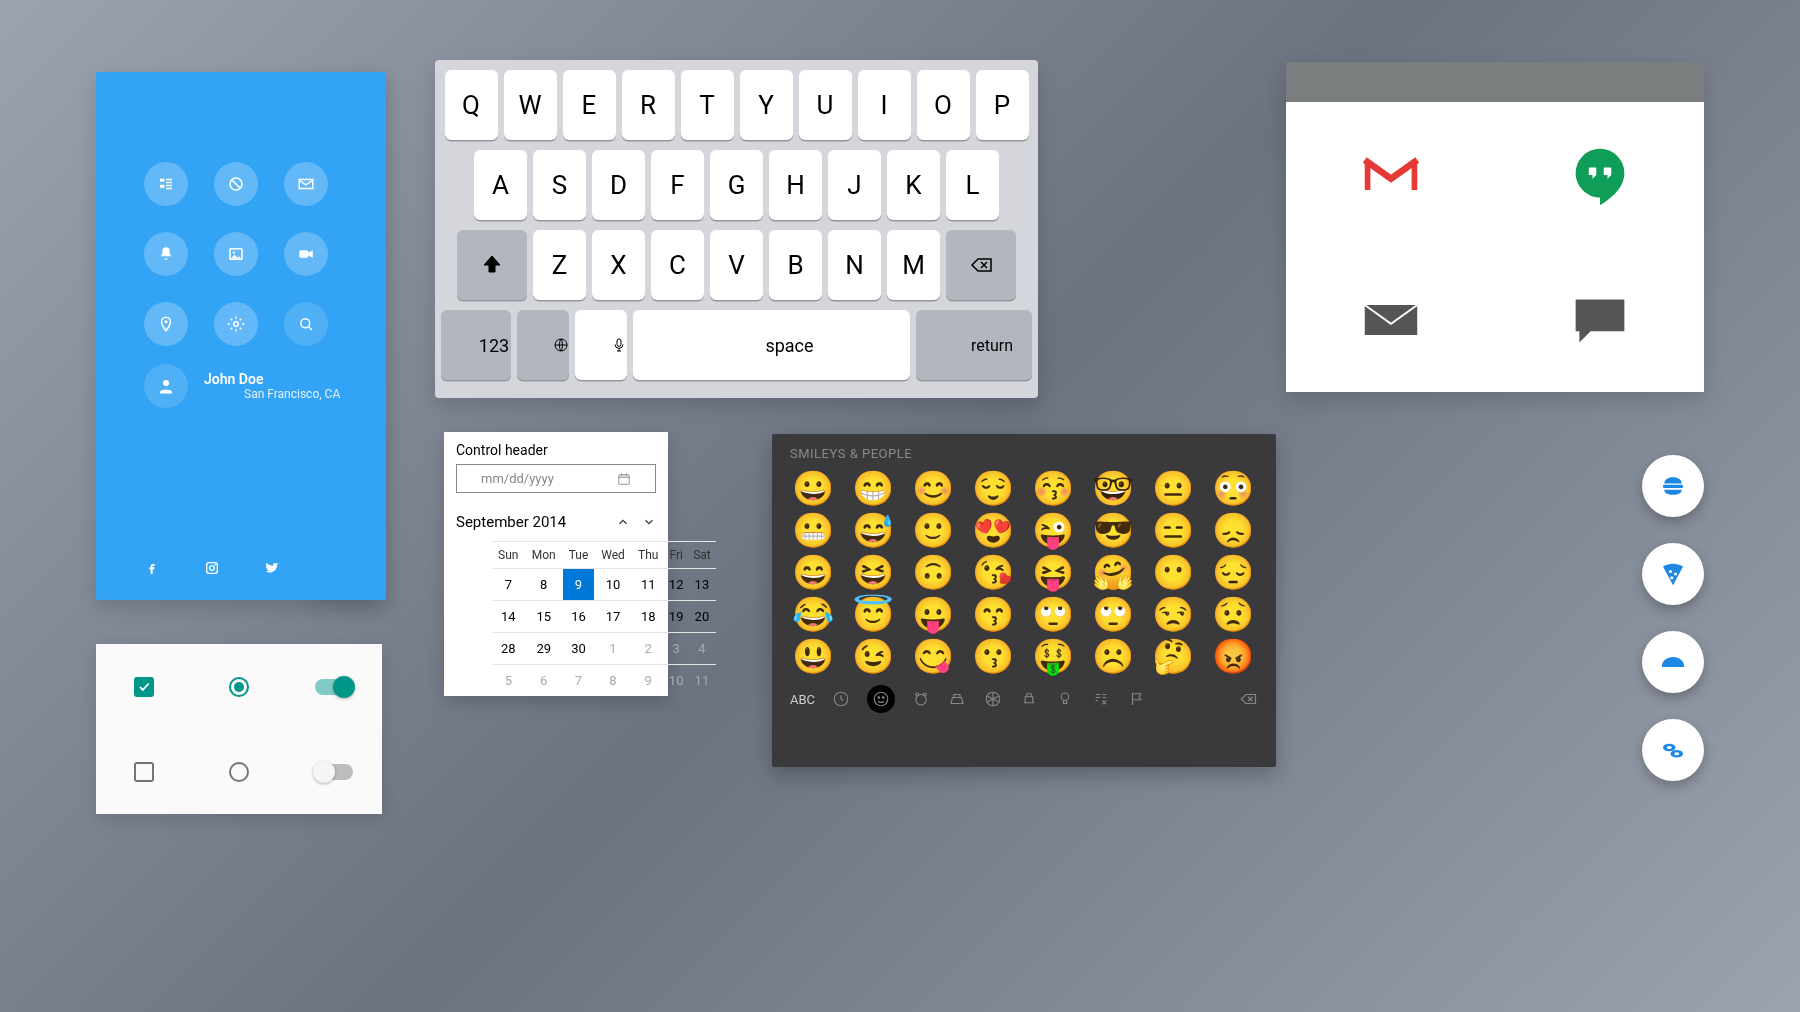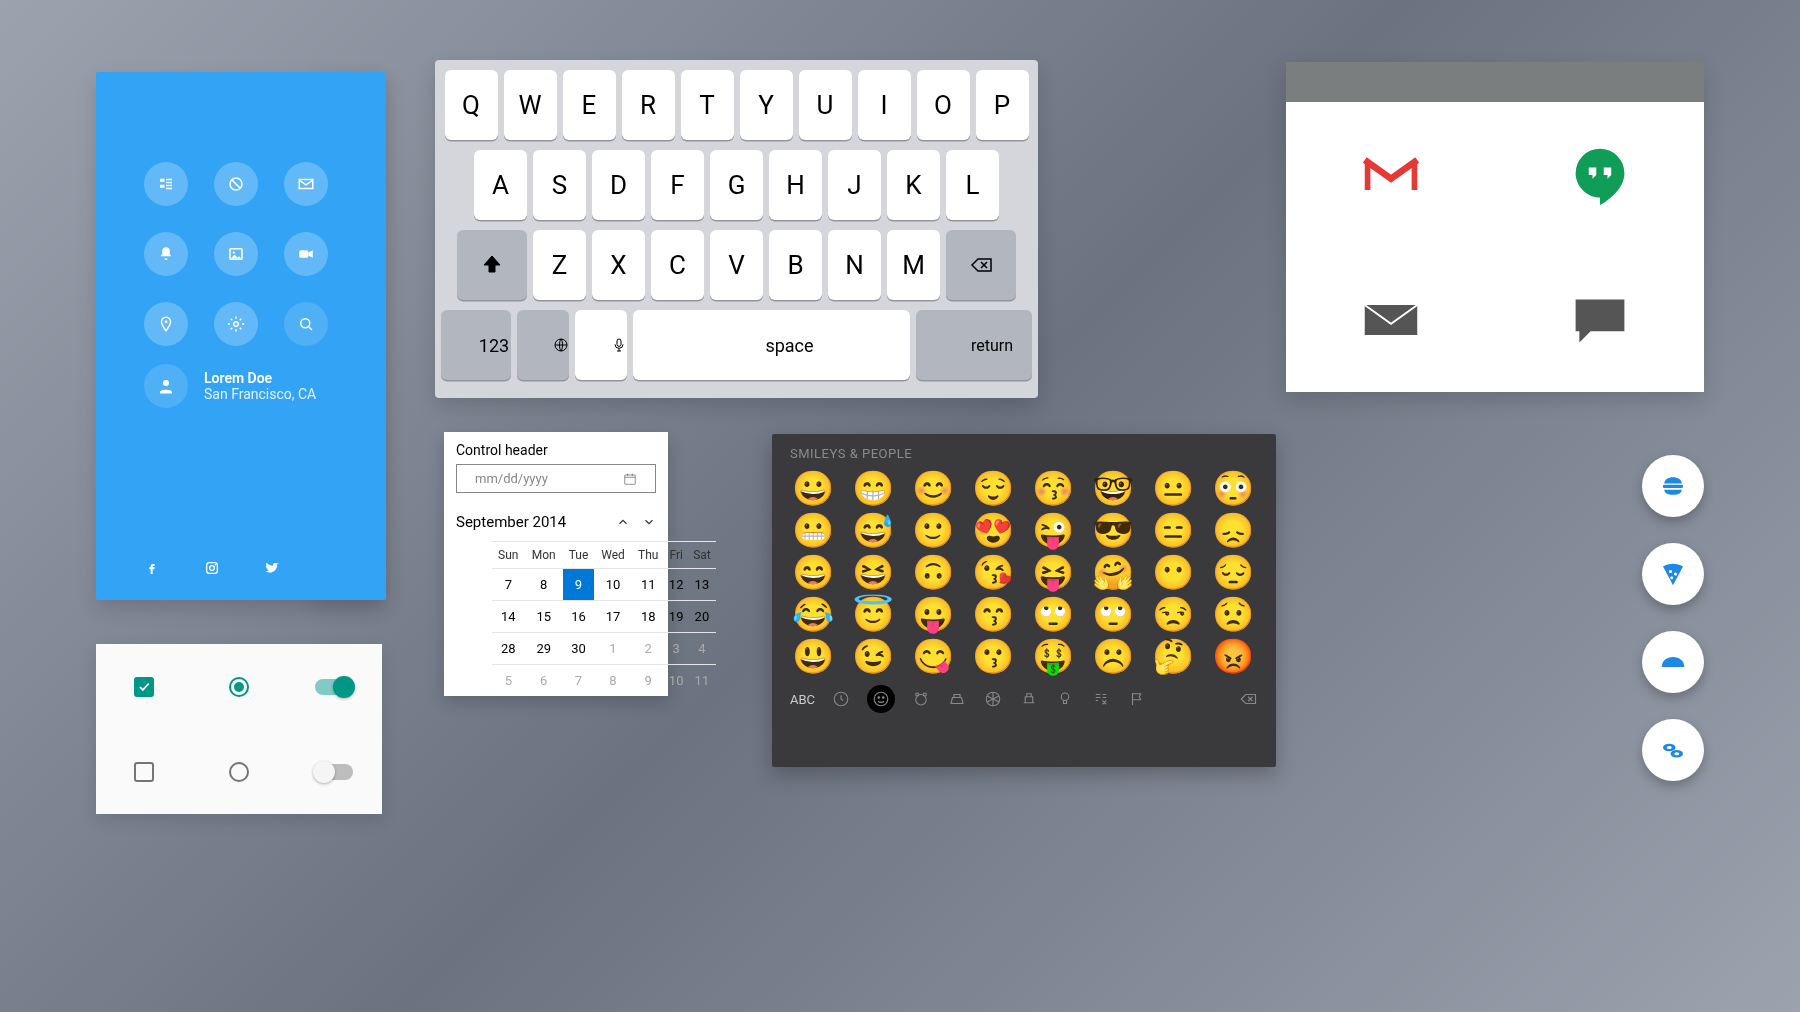--- a/index.html
+++ b/index.html
@@ -26,21 +26,21 @@
   .blue-panel .ic {
     width: 44px; height: 44px; border-radius: 50%;
     background: rgba(255,255,255,.24);
     display: flex; align-items: center; justify-content: center;
     color: #fff; cursor: pointer;
   }
   .blue-panel .ic.dim { background: rgba(255,255,255,.14); }
   .blue-panel svg { width: 18px; height: 18px; fill: #fff; }
   .blue-panel .profile { display: flex; align-items: center; gap: 16px; padding: 18px 0 0 48px; }
   .blue-panel .profile .name { color: #fff; font-size: 14px; font-weight: 600; }
-  .blue-panel .profile .loc { color: rgba(255,255,255,.85); font-size: 14px; }
+  .blue-panel .profile .loc { color: rgba(255,255,255,.85); font-size: 12px; margin-left: 40px; }
   .blue-panel .footer {
     position: absolute; bottom: 20px; left: 48px;
     display: flex; gap: 44px; color: #fff;
   }
   .blue-panel .footer svg { width: 16px; height: 16px; fill: #fff; }
 
   
   .feed-strip {
     position: absolute; left: 312px; top: 72px;
     width: 70px; height: 528px;
@@ -126,21 +126,21 @@
   .switch.off::after{content:'';position:absolute;left:-2px;top:-3px;width:22px;height:22px;border-radius:50%;background:#f5f5f5;box-shadow:0 1px 3px rgba(0,0,0,.3);}
 
   
   .datepicker{
     position:absolute; left:444px; top:432px;
     width:224px; background:#fff;
     box-shadow:0 6px 16px rgba(0,0,0,.18);
     font-size:14px;
   }
   .datepicker .head{padding:10px 12px;}
-  .datepicker .inp{display:flex;align-items:center;border:1px solid #888;padding:6px 18px;margin-top:6px;color:#888;font-size:13px;}
+  .datepicker .inp{display:flex;align-items:center;border:1px solid #888;padding:6px 24px;margin-top:6px;color:#888;font-size:13px;}
   .datepicker .inp svg{width:14px;height:14px;margin-left:auto;fill:#444;}
   .datepicker .month{display:flex;align-items:center;padding:10px 12px;font-size:15px;}
   .datepicker .month .arrows{margin-left:auto;display:flex;gap:12px;}
   .datepicker .month svg{width:14px;height:14px;fill:none;stroke:#333;stroke-width:2;cursor:pointer;}
   .datepicker table{width:100%;border-collapse:collapse;margin-left:48px;}
   .datepicker th{font-weight:400;font-size:12px;padding:6px 0;color:#333;border-top:1px solid #e5e5e5;}
   .datepicker td{text-align:center;padding:8px 0;font-size:13px;border-top:1px solid #e5e5e5;cursor:pointer;}
   .datepicker td.other{color:#aaa;}
   .datepicker td.sel{background:#0078d7;color:#fff;}
 
@@ -268,21 +268,21 @@
       </div>
     </div>
   <div class="profile">
     <div class="ic dim">
         <svg viewBox="0 0 24 24">
           <circle cx="12" cy="8" r="4"></circle>
           <path d="M4 20c0-4 16-4 16 0v2H4z"></path>
         </svg>
       </div>
     <div>
-      <div class="name">Lorem Doe</div>
+      <div class="name">John Doe</div>
       <div class="loc">San Francisco, CA</div>
     </div>
   </div>
   <div class="footer">
     <span><svg viewBox="0 0 24 24">
           <path d="M13 9h3V6h-3c-1.7 0-3 1.3-3 3v2H8v3h2v7h3v-7h2.5l.5-3H13V9z"></path>
         </svg></span>
     <span><svg viewBox="0 0 24 24">
           <rect x="4" y="4" width="16" height="16" rx="4" fill="none" stroke="#fff" stroke-width="2"></rect>
           <circle cx="12" cy="12" r="3.5" fill="none" stroke="#fff" stroke-width="2"></circle>

